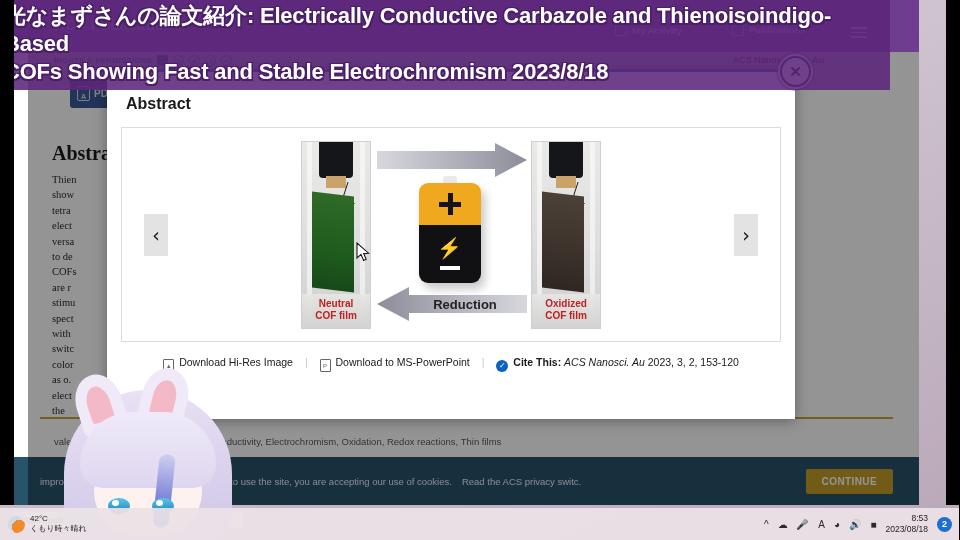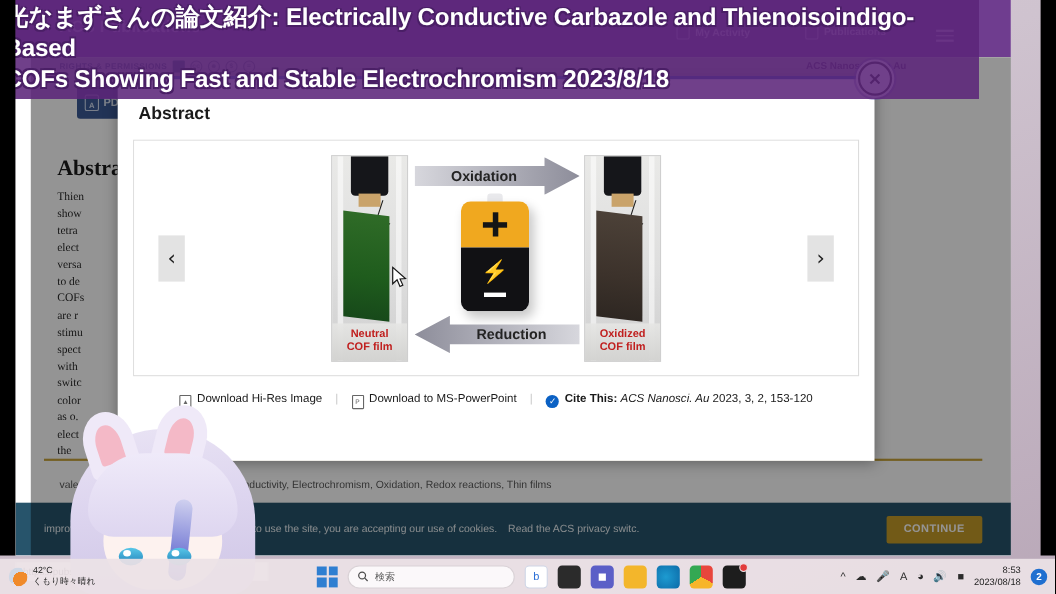--- a/index.html
+++ b/index.html
@@ -379,21 +379,20 @@
             <div class="arrow-ox">
               <svg width="150" height="34" viewBox="0 0 150 34">
                 <defs>
                     <linearGradient id="gox" x1="0" x2="1">
                   <stop offset="0" stop-color="#d7d7dd"></stop>
                       <stop offset="1" stop-color="#8d8d9a"></stop>
                 </linearGradient>
                   </defs>
                 <path d="M0 8 H118 V0 L150 17 L118 34 V26 H0 Z" fill="url(#gox)"></path>
               </svg>
-              <div class="arrow-label" style="padding-right:24px;">Oxidation</div>
             </div>
 
             <div class="bat-nub"></div>
             <div class="battery">
               <div class="bat-top">
                 <span class="plus"></span>
               </div>
               <div class="bat-bot">
                 <span class="bolt">⚡</span>
                 <span class="minus"></span>
@@ -485,44 +484,20 @@
 
   <div class="taskbar">
     <div class="weather">
       <span class="w-ico"></span>
       <span class="w-txt">
         <span>42°C</span><br>
         <span>くもり時々晴れ</span>
       </span>
     </div>
 
-    <div class="tb-center">
-      <div class="start">
-          <i></i>
-          <i></i>
-          <i></i>
-          <i></i>
-        </div>
-      <div class="search-pill">
-        <svg width="10" height="10" viewBox="0 0 10 10">
-          <circle cx="4.2" cy="4.2" r="3.1" fill="none" stroke="#4a4a4a" stroke-width="1.1"></circle>
-          <line x1="6.6" y1="6.6" x2="9.2" y2="9.2" stroke="#4a4a4a" stroke-width="1.1"></line>
-        </svg>
-        <span>検索</span>
-      </div>
-      <div class="tb-app" style="background:#fff;border:1px solid #cfd6e6;color:#2b6fd6">b</div>
-      <div class="tb-app" style="background:#2b2b2b"></div>
-      <div class="tb-app" style="background:#5b5fc7">◼</div>
-      <div class="tb-app" style="background:#f3b62b"></div>
-      <div class="tb-app" style="background:radial-gradient(circle at 40% 50%,#1d9bd1,#0c6ba8)"></div>
-      <div class="tb-app" style="background:conic-gradient(#e8453c 0 33%,#f7b529 0 66%,#34a853 0 100%)"></div>
-      <div class="tb-app" style="background:#1d1d1d">
-          <span class="badge-dot"></span>
-        </div>
-    </div>
 
     <div class="tray">
       <span class="tray-ico">^</span>
       <span class="tray-ico">☁</span>
       <span class="tray-ico" style="color:#6b5bd6">🎤</span>
       <span class="tray-ico">A</span>
       <span class="tray-ico">◕</span>
       <span class="tray-ico">🔊</span>
       <span class="tray-ico">■</span>
       <span class="clock">

